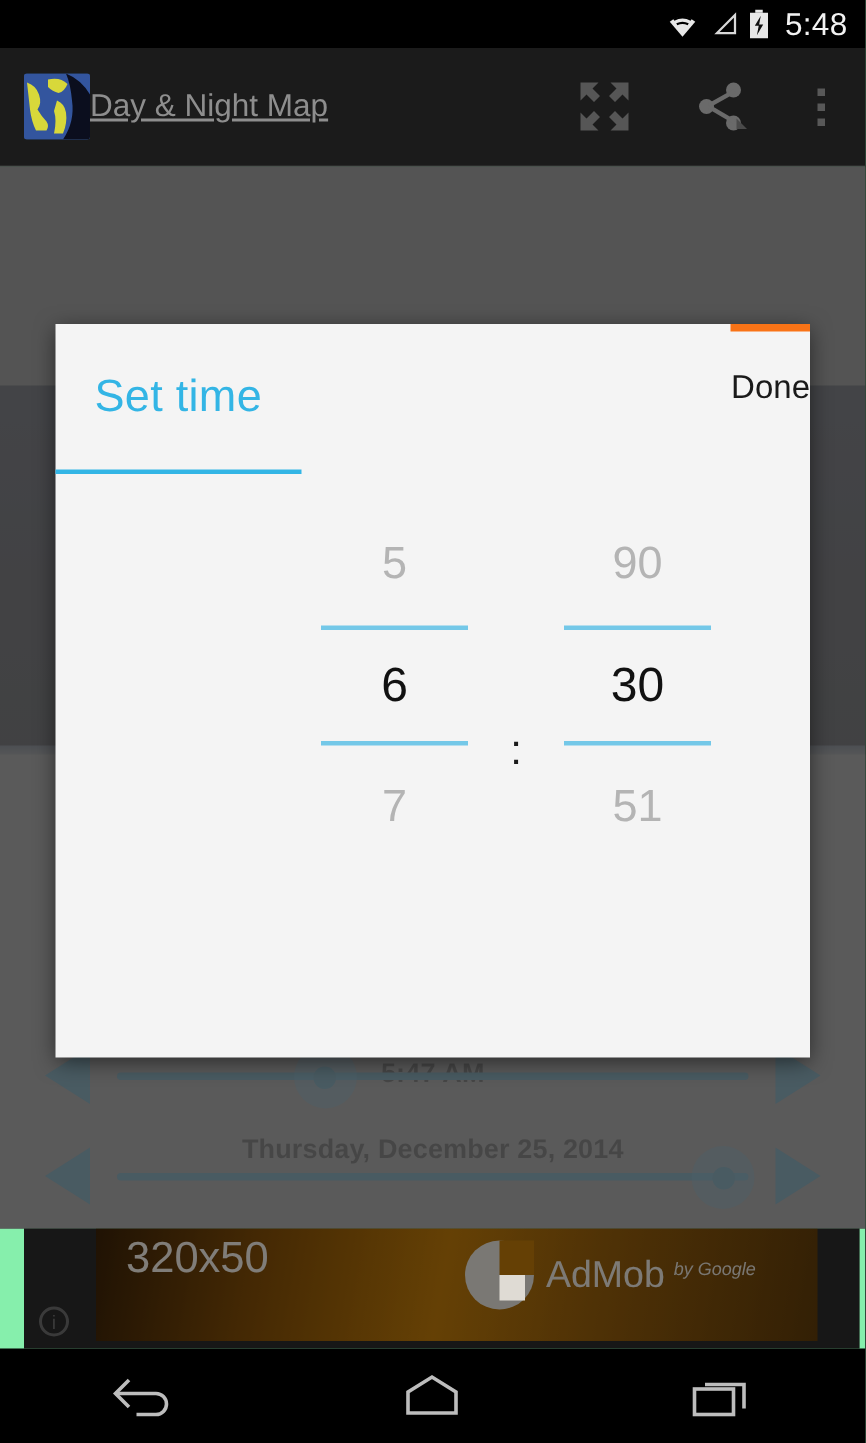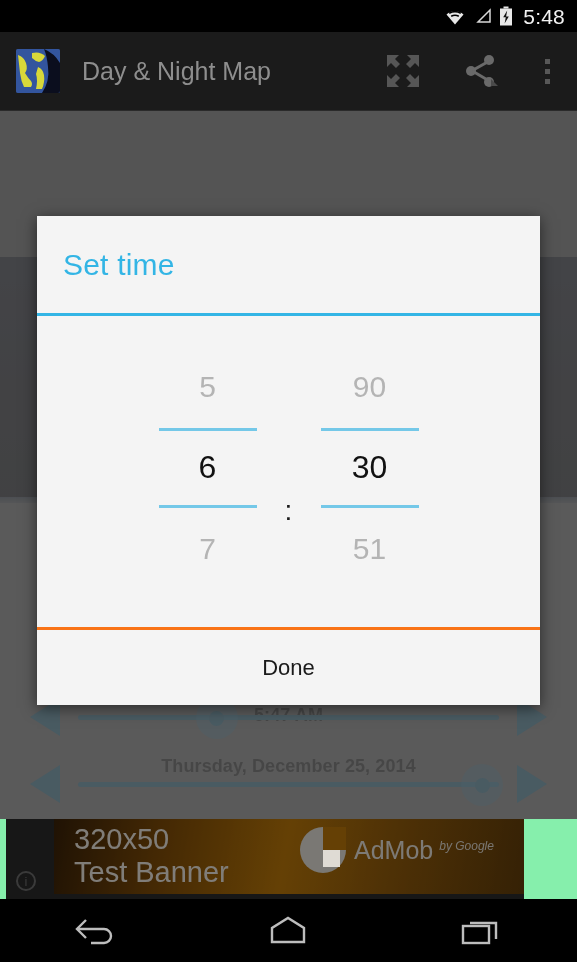--- a/index.html
+++ b/index.html
@@ -37,22 +37,22 @@
     background: #1b1b1b;
     display: flex; align-items: center;
     border-bottom: 1px solid #2a2a2a;
   }
   #app-icon {
     width: 44px; height: 44px; margin-left: 16px;
     border-radius: 2px; position: relative; overflow: hidden;
     background: #2b4a7a;
   }
   #app-title {
-    color: #8e8e8e; font-size: 25px; margin-left: 22px;
-    font-weight: 400; white-space: nowrap;
+    color: #8e8e8e; font-size: 21px; 
+    font-weight: 400; white-space: nowrap; text-decoration: underline;
   }
   .ab-action {
     width: 56px; height: 56px;
     display: flex; align-items: center; justify-content: center;
     position: relative;
   }
   #ab-spacer { flex: 1 1 auto; }
   #ab-expand { margin-right: 22px; }
   #ab-share  { margin-right: 18px; }
   #ab-overflow { width: 40px; margin-right: 10px; }
@@ -134,21 +134,21 @@
     width: 577px; height: 708px;
     background: rgba(90,90,90,0.72);
   }
 
   
   #dialog {
     position: absolute; left: 37px; top: 216px;
     width: 503px; height: 489px;
     background: #f4f4f4;
     box-shadow: 0 3px 14px rgba(0,0,0,0.55);
-    display: flex; flex-direction: column;
+    display: flex; flex-direction: row;
   }
   #dialog-title-bar {
     height: 100px; padding: 0 26px;
     display: flex; align-items: center;
     border-bottom: 3px solid #33b5e5;
   }
   #dialog-title {
     color: #33b5e5; font-size: 30px; font-weight: 400;
     letter-spacing: 0.2px;
   }
@@ -173,33 +173,33 @@
   .pk-div {
     width: 98px; height: 3px; background: #74c8e8; margin: 13px 0;
   }
   .pk-current {
     font-size: 32px; color: #111; height: 48px;
     display: flex; align-items: center; justify-content: center;
   }
   .pk-blank { height: 56px; }
 
   #dialog-footer {
-    height: 78px; border-top: 3px solid #f97316;
+    height: 78px; border-top: 5px solid #f97316;
     display: flex; align-items: center; justify-content: flex-end;
   }
   #done-button {
     font-size: 22px; color: #1a1a1a; background: none;
     border: none; font-family: inherit; cursor: pointer;
     width: 100%; height: 100%;
   }
 
   
   #adbanner {
-    position: absolute; left: 6px; top: 819px;
-    width: 518px; height: 80px;
+    position: absolute; left: 16px; top: 819px;
+    width: 557px; height: 80px;
     background: #2a2a2a; overflow: hidden; text-decoration: underline;
   }
   #ad-inner {
     position: absolute; left: 48px; top: 0;
     width: 481px; height: 75px;
     background: linear-gradient(100deg,#3a2208 0%,#7c4a08 22%,#b8760a 48%,#8f5a0b 70%,#5d3a0a 100%);
     overflow: hidden;
   }
   #ad-text {
     position: absolute; left: 20px; top: 6px;
@@ -384,21 +384,20 @@
 
     <div id="dialog-footer">
       <button id="done-button">Done</button>
     </div>
   </div>
 
   <div id="adbanner">
     <div id="ad-inner">
       <div id="ad-text">
         <div id="ad-line1">320x50</div>
-        <div id="ad-line2">Test Banner</div>
       </div>
       <div id="ad-logo">
         <span id="ad-mark"></span>
         <span id="ad-brand">AdMob</span>
         <span id="ad-by">by Google</span>
       </div>
     </div>
     <div id="ad-info">i</div>
     <div id="ad-overlay"></div>
   </div>

